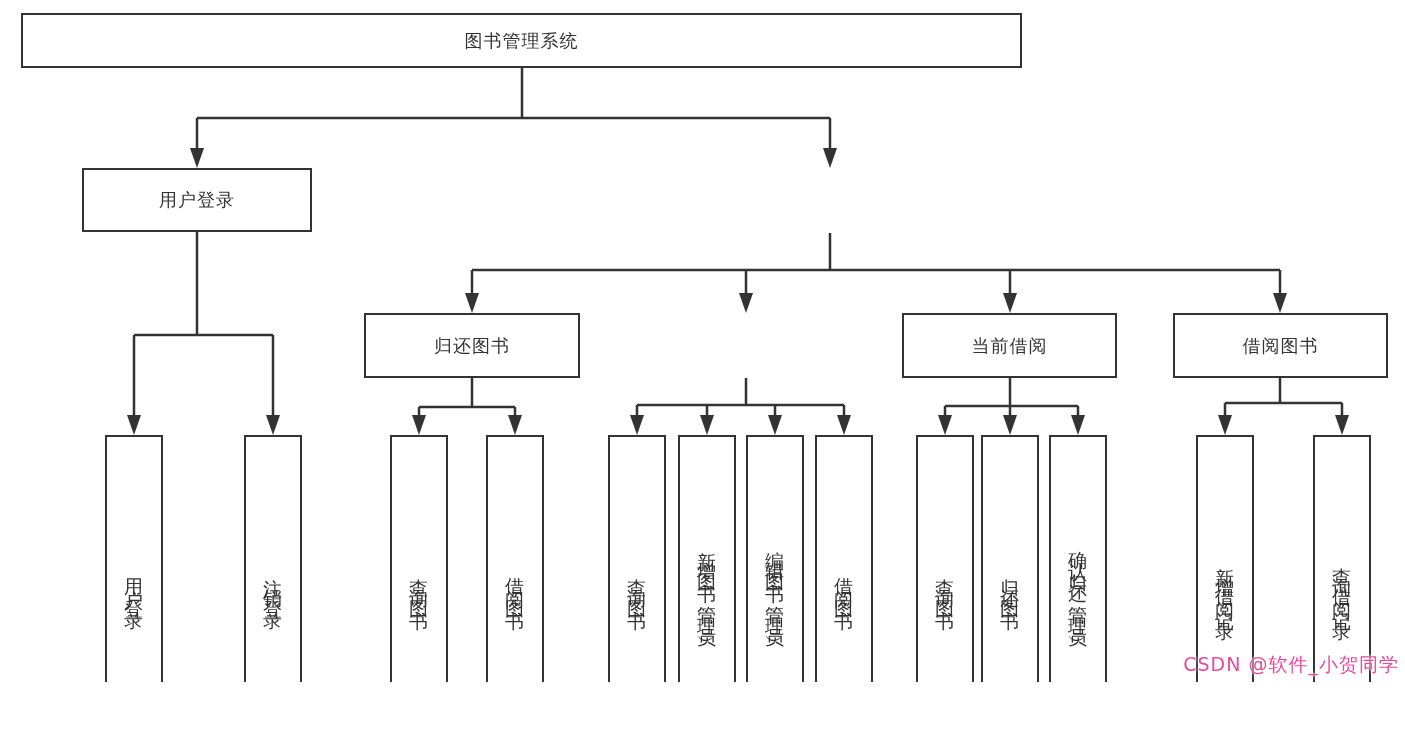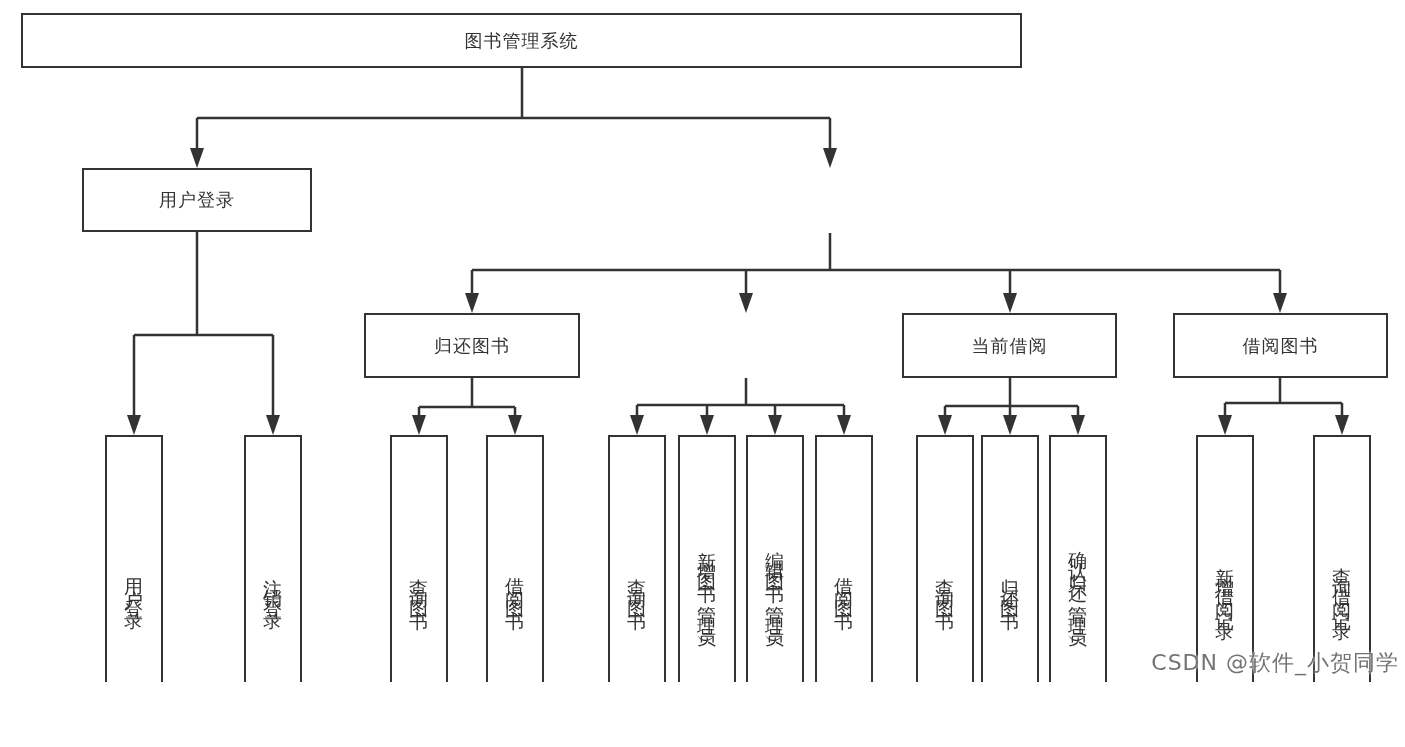--- a/index.html
+++ b/index.html
@@ -51,22 +51,22 @@
     font-size: 19px;
     letter-spacing: 11px;
     color: #333333;
     line-height: 1;
     white-space: nowrap;
   }
   .watermark {
     position: absolute;
     right: 6px;
     bottom: 4px;
-    font-size: 22px;
-    color: #737373;
+    font-size: 19px;
+    color: #ec4899;
     letter-spacing: 1px;
     text-shadow: 0 0 2px #ffffff, 0 0 4px #ffffff;
     z-index: 3;
     white-space: nowrap;
   }
 </style>
 </head>
 <body>
 
 <div class="canvas">

